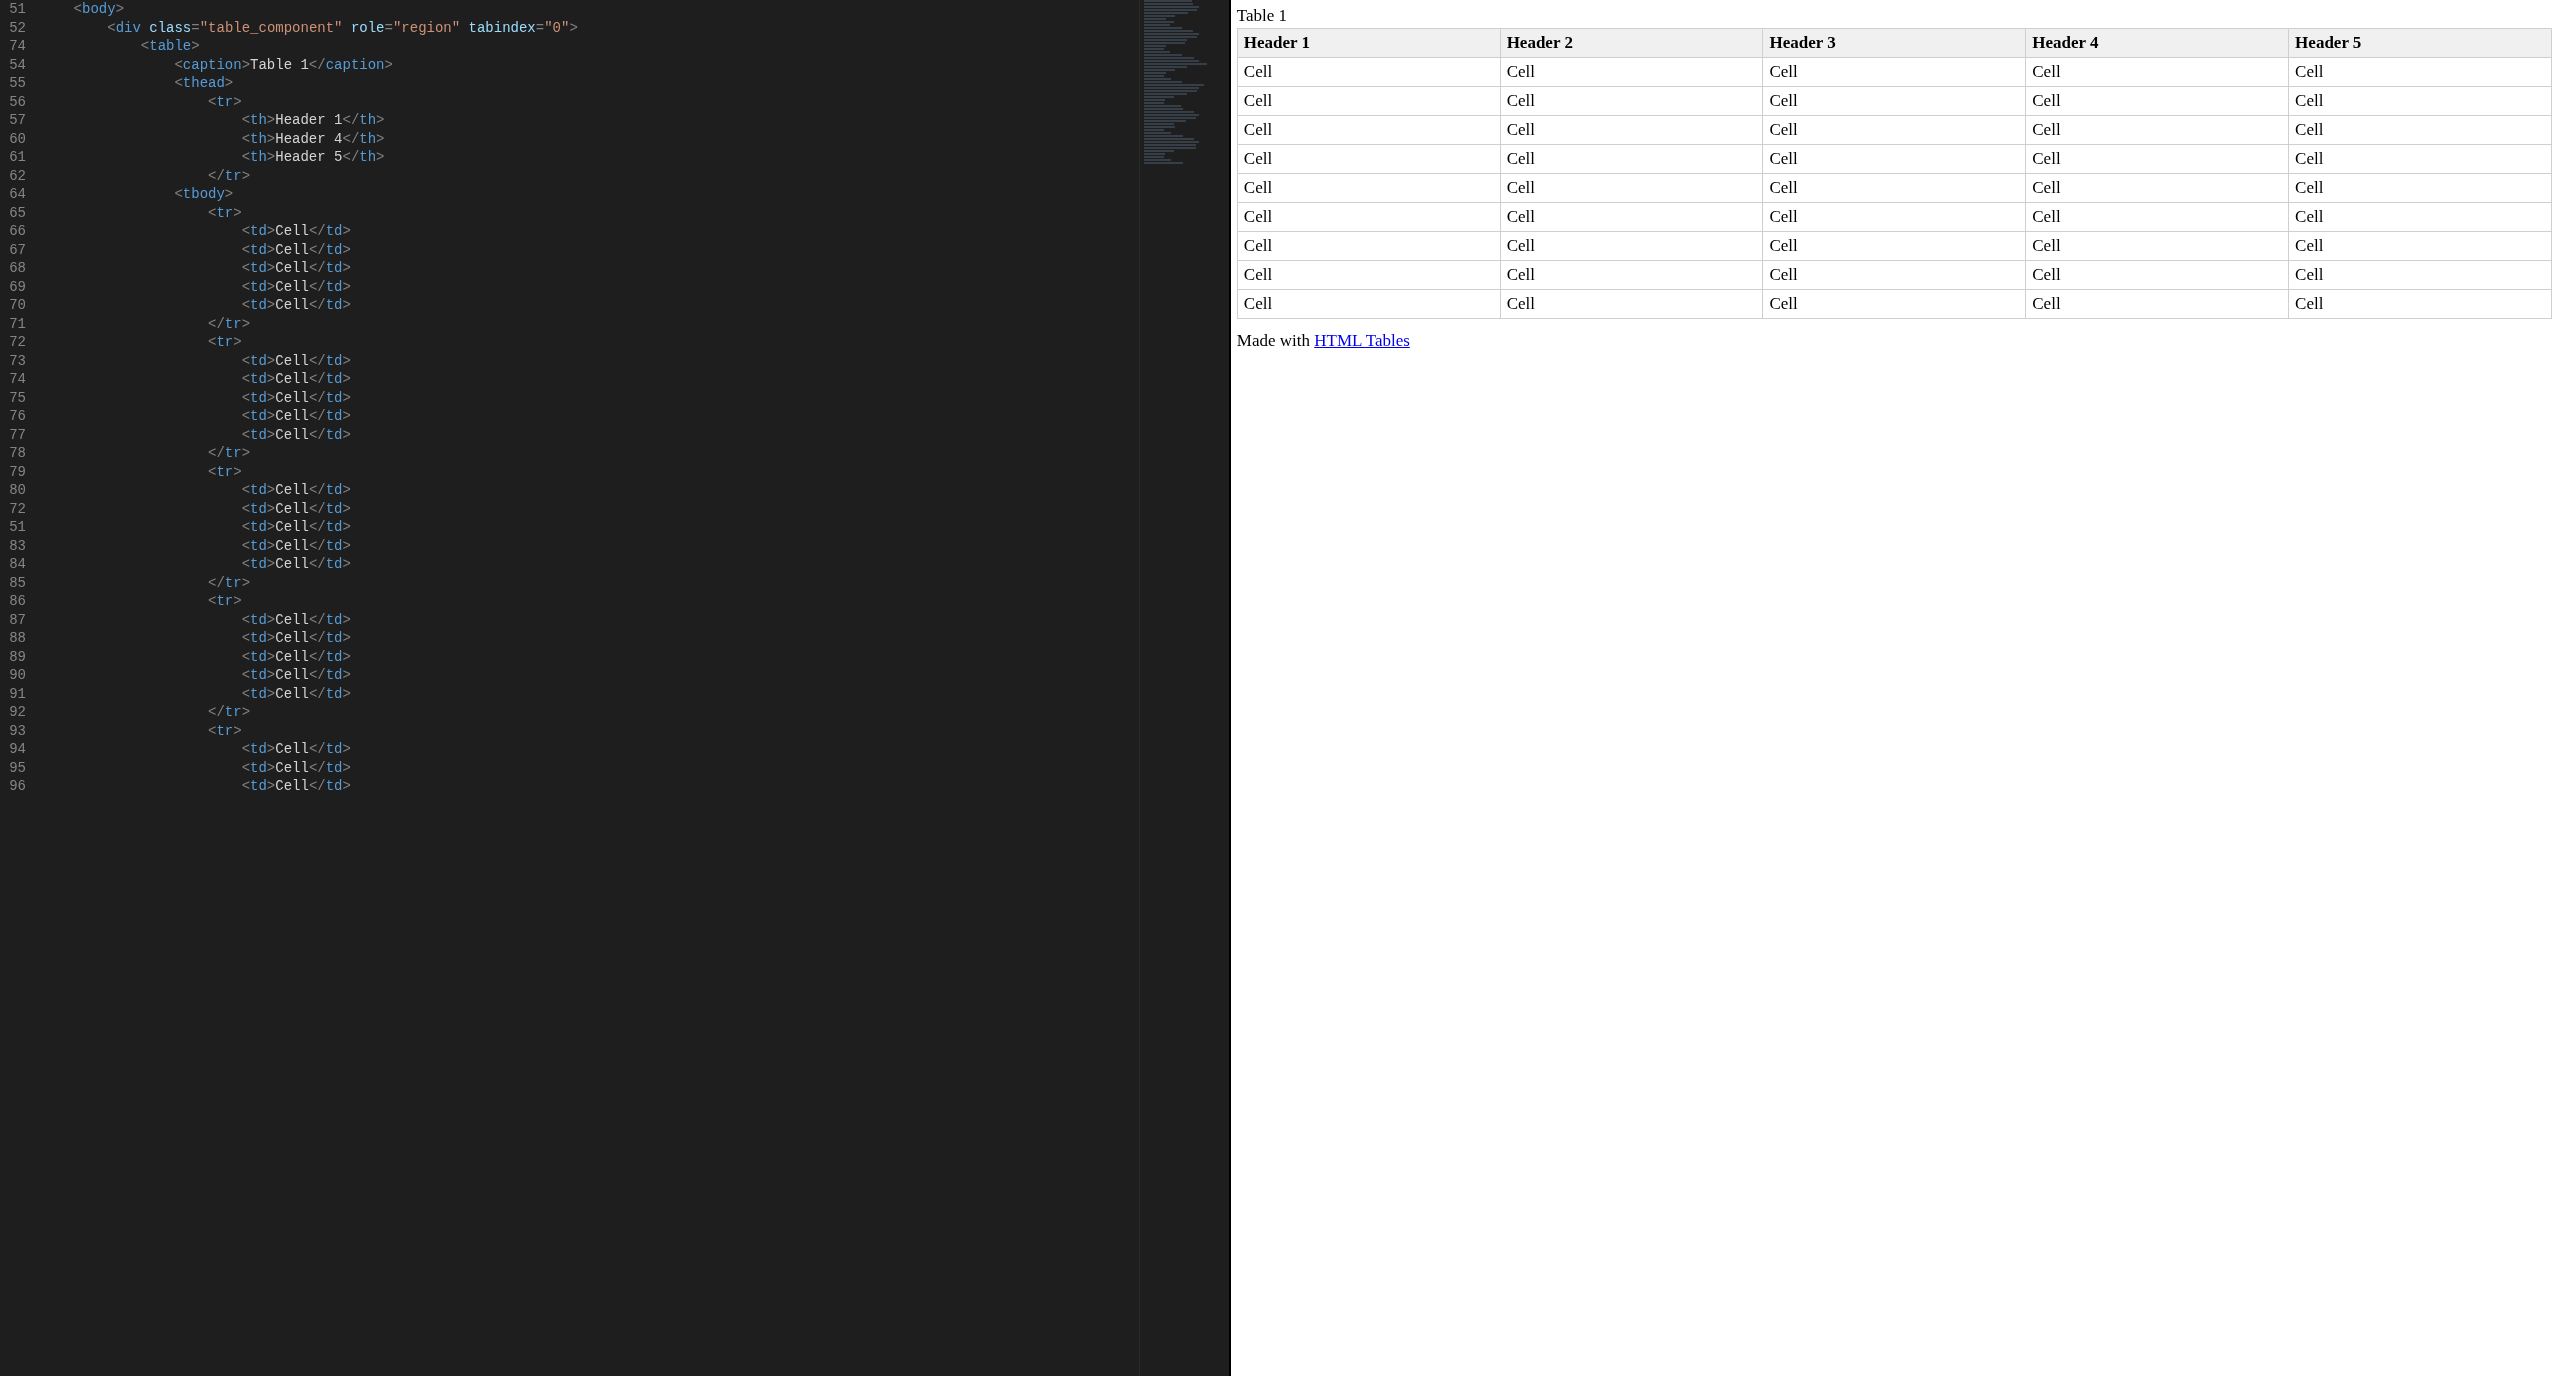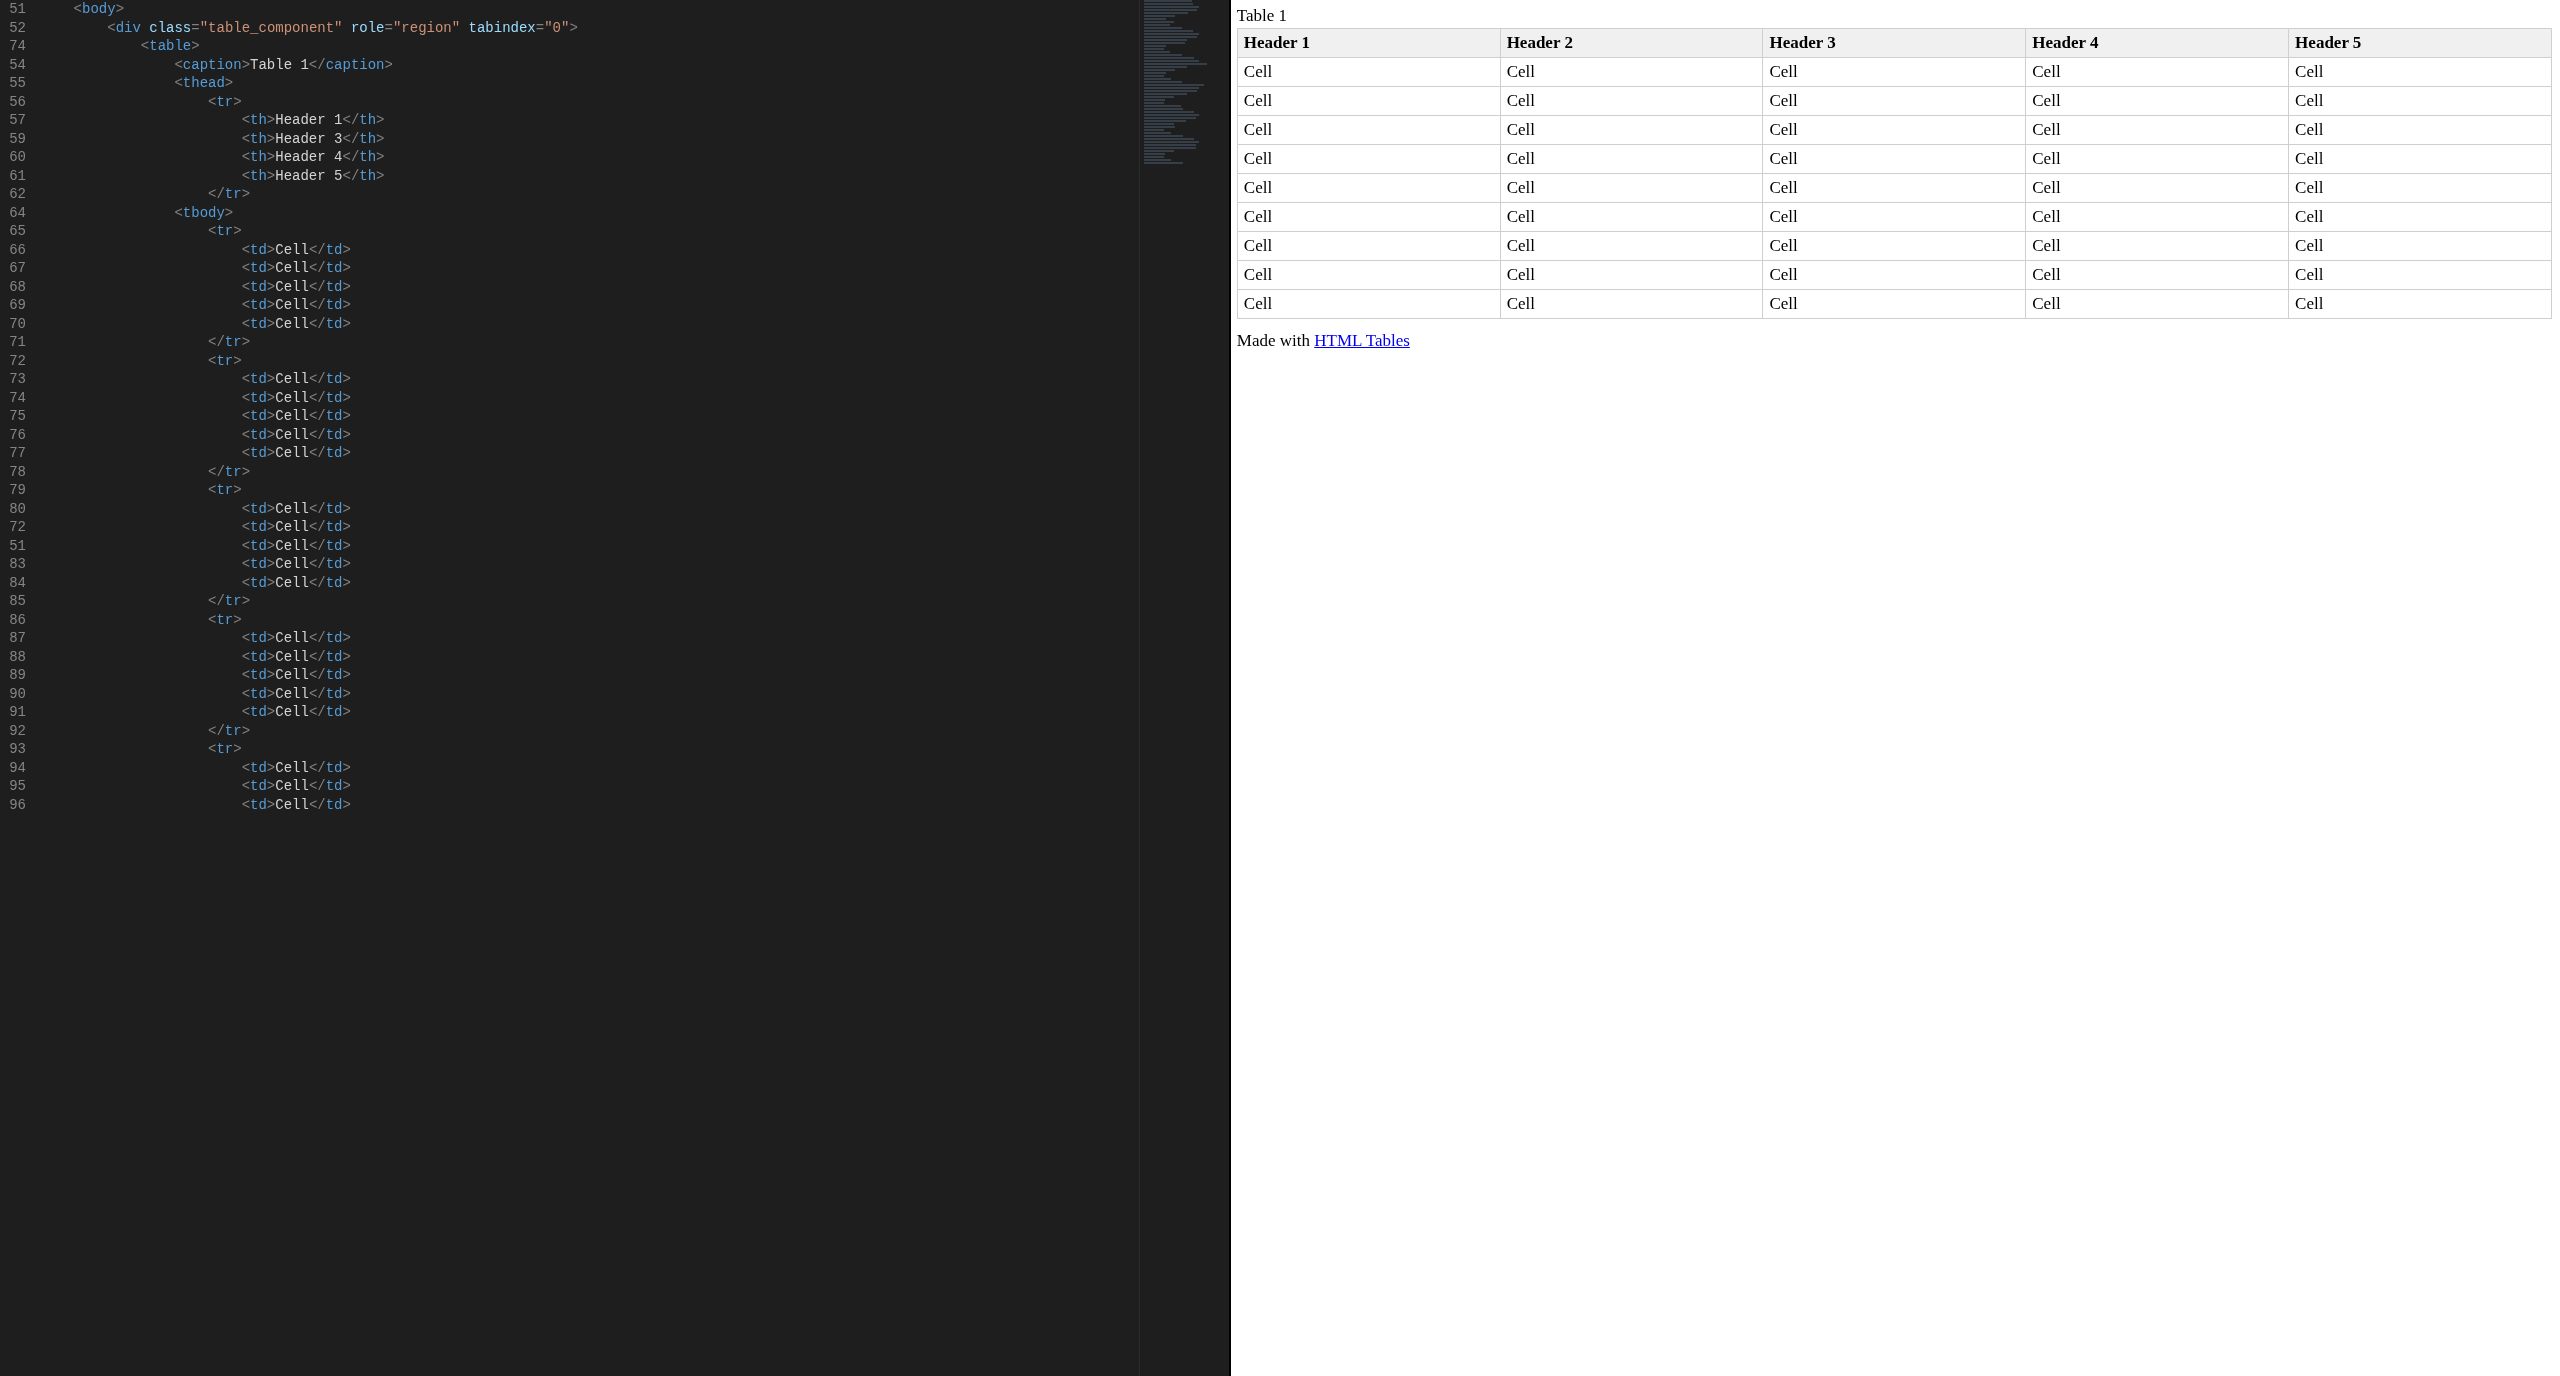--- a/index.html
+++ b/index.html
@@ -121,21 +121,20 @@
 <div class="editor-pane">
   <div class="editor-scroll">
     <div class="code-lines" id="code-lines">
         <div class="code-line"><span class="gutter">51</span><span class="code-text">    <span class="tag-bracket">&lt;</span><span class="tag-name">body</span><span class="tag-bracket">&gt;</span></span></div>
         <div class="code-line"><span class="gutter">52</span><span class="code-text">        <span class="tag-bracket">&lt;</span><span class="tag-name">div</span> <span class="attr-name">class</span><span class="tag-bracket">=</span><span class="attr-value">"table_component"</span> <span class="attr-name">role</span><span class="tag-bracket">=</span><span class="attr-value">"region"</span> <span class="attr-name">tabindex</span><span class="tag-bracket">=</span><span class="attr-value">"0"</span><span class="tag-bracket">&gt;</span></span></div>
         <div class="code-line"><span class="gutter">74</span><span class="code-text">            <span class="tag-bracket">&lt;</span><span class="tag-name">table</span><span class="tag-bracket">&gt;</span></span></div>
         <div class="code-line"><span class="gutter">54</span><span class="code-text">                <span class="tag-bracket">&lt;</span><span class="tag-name">caption</span><span class="tag-bracket">&gt;</span><span class="text-content">Table 1</span><span class="tag-bracket">&lt;/</span><span class="tag-name">caption</span><span class="tag-bracket">&gt;</span></span></div>
         <div class="code-line"><span class="gutter">55</span><span class="code-text">                <span class="tag-bracket">&lt;</span><span class="tag-name">thead</span><span class="tag-bracket">&gt;</span></span></div>
         <div class="code-line"><span class="gutter">56</span><span class="code-text">                    <span class="tag-bracket">&lt;</span><span class="tag-name">tr</span><span class="tag-bracket">&gt;</span></span></div>
         <div class="code-line"><span class="gutter">57</span><span class="code-text">                        <span class="tag-bracket">&lt;</span><span class="tag-name">th</span><span class="tag-bracket">&gt;</span><span class="text-content">Header 1</span><span class="tag-bracket">&lt;/</span><span class="tag-name">th</span><span class="tag-bracket">&gt;</span></span></div>
-        <div class="code-line"><span class="gutter">59</span><span class="code-text">                        <span class="tag-bracket">&lt;</span><span class="tag-name">th</span><span class="tag-bracket">&gt;</span><span class="text-content">Header 3</span><span class="tag-bracket">&lt;/</span><span class="tag-name">th</span><span class="tag-bracket">&gt;</span></span></div>
         <div class="code-line"><span class="gutter">60</span><span class="code-text">                        <span class="tag-bracket">&lt;</span><span class="tag-name">th</span><span class="tag-bracket">&gt;</span><span class="text-content">Header 4</span><span class="tag-bracket">&lt;/</span><span class="tag-name">th</span><span class="tag-bracket">&gt;</span></span></div>
         <div class="code-line"><span class="gutter">61</span><span class="code-text">                        <span class="tag-bracket">&lt;</span><span class="tag-name">th</span><span class="tag-bracket">&gt;</span><span class="text-content">Header 5</span><span class="tag-bracket">&lt;/</span><span class="tag-name">th</span><span class="tag-bracket">&gt;</span></span></div>
         <div class="code-line"><span class="gutter">62</span><span class="code-text">                    <span class="tag-bracket">&lt;/</span><span class="tag-name">tr</span><span class="tag-bracket">&gt;</span></span></div>
         <div class="code-line"><span class="gutter">64</span><span class="code-text">                <span class="tag-bracket">&lt;</span><span class="tag-name">tbody</span><span class="tag-bracket">&gt;</span></span></div>
         <div class="code-line"><span class="gutter">65</span><span class="code-text">                    <span class="tag-bracket">&lt;</span><span class="tag-name">tr</span><span class="tag-bracket">&gt;</span></span></div>
         <div class="code-line"><span class="gutter">66</span><span class="code-text">                        <span class="tag-bracket">&lt;</span><span class="tag-name">td</span><span class="tag-bracket">&gt;</span><span class="text-content">Cell</span><span class="tag-bracket">&lt;/</span><span class="tag-name">td</span><span class="tag-bracket">&gt;</span></span></div>
         <div class="code-line"><span class="gutter">67</span><span class="code-text">                        <span class="tag-bracket">&lt;</span><span class="tag-name">td</span><span class="tag-bracket">&gt;</span><span class="text-content">Cell</span><span class="tag-bracket">&lt;/</span><span class="tag-name">td</span><span class="tag-bracket">&gt;</span></span></div>
         <div class="code-line"><span class="gutter">68</span><span class="code-text">                        <span class="tag-bracket">&lt;</span><span class="tag-name">td</span><span class="tag-bracket">&gt;</span><span class="text-content">Cell</span><span class="tag-bracket">&lt;/</span><span class="tag-name">td</span><span class="tag-bracket">&gt;</span></span></div>
         <div class="code-line"><span class="gutter">69</span><span class="code-text">                        <span class="tag-bracket">&lt;</span><span class="tag-name">td</span><span class="tag-bracket">&gt;</span><span class="text-content">Cell</span><span class="tag-bracket">&lt;/</span><span class="tag-name">td</span><span class="tag-bracket">&gt;</span></span></div>
         <div class="code-line"><span class="gutter">70</span><span class="code-text">                        <span class="tag-bracket">&lt;</span><span class="tag-name">td</span><span class="tag-bracket">&gt;</span><span class="text-content">Cell</span><span class="tag-bracket">&lt;/</span><span class="tag-name">td</span><span class="tag-bracket">&gt;</span></span></div>

